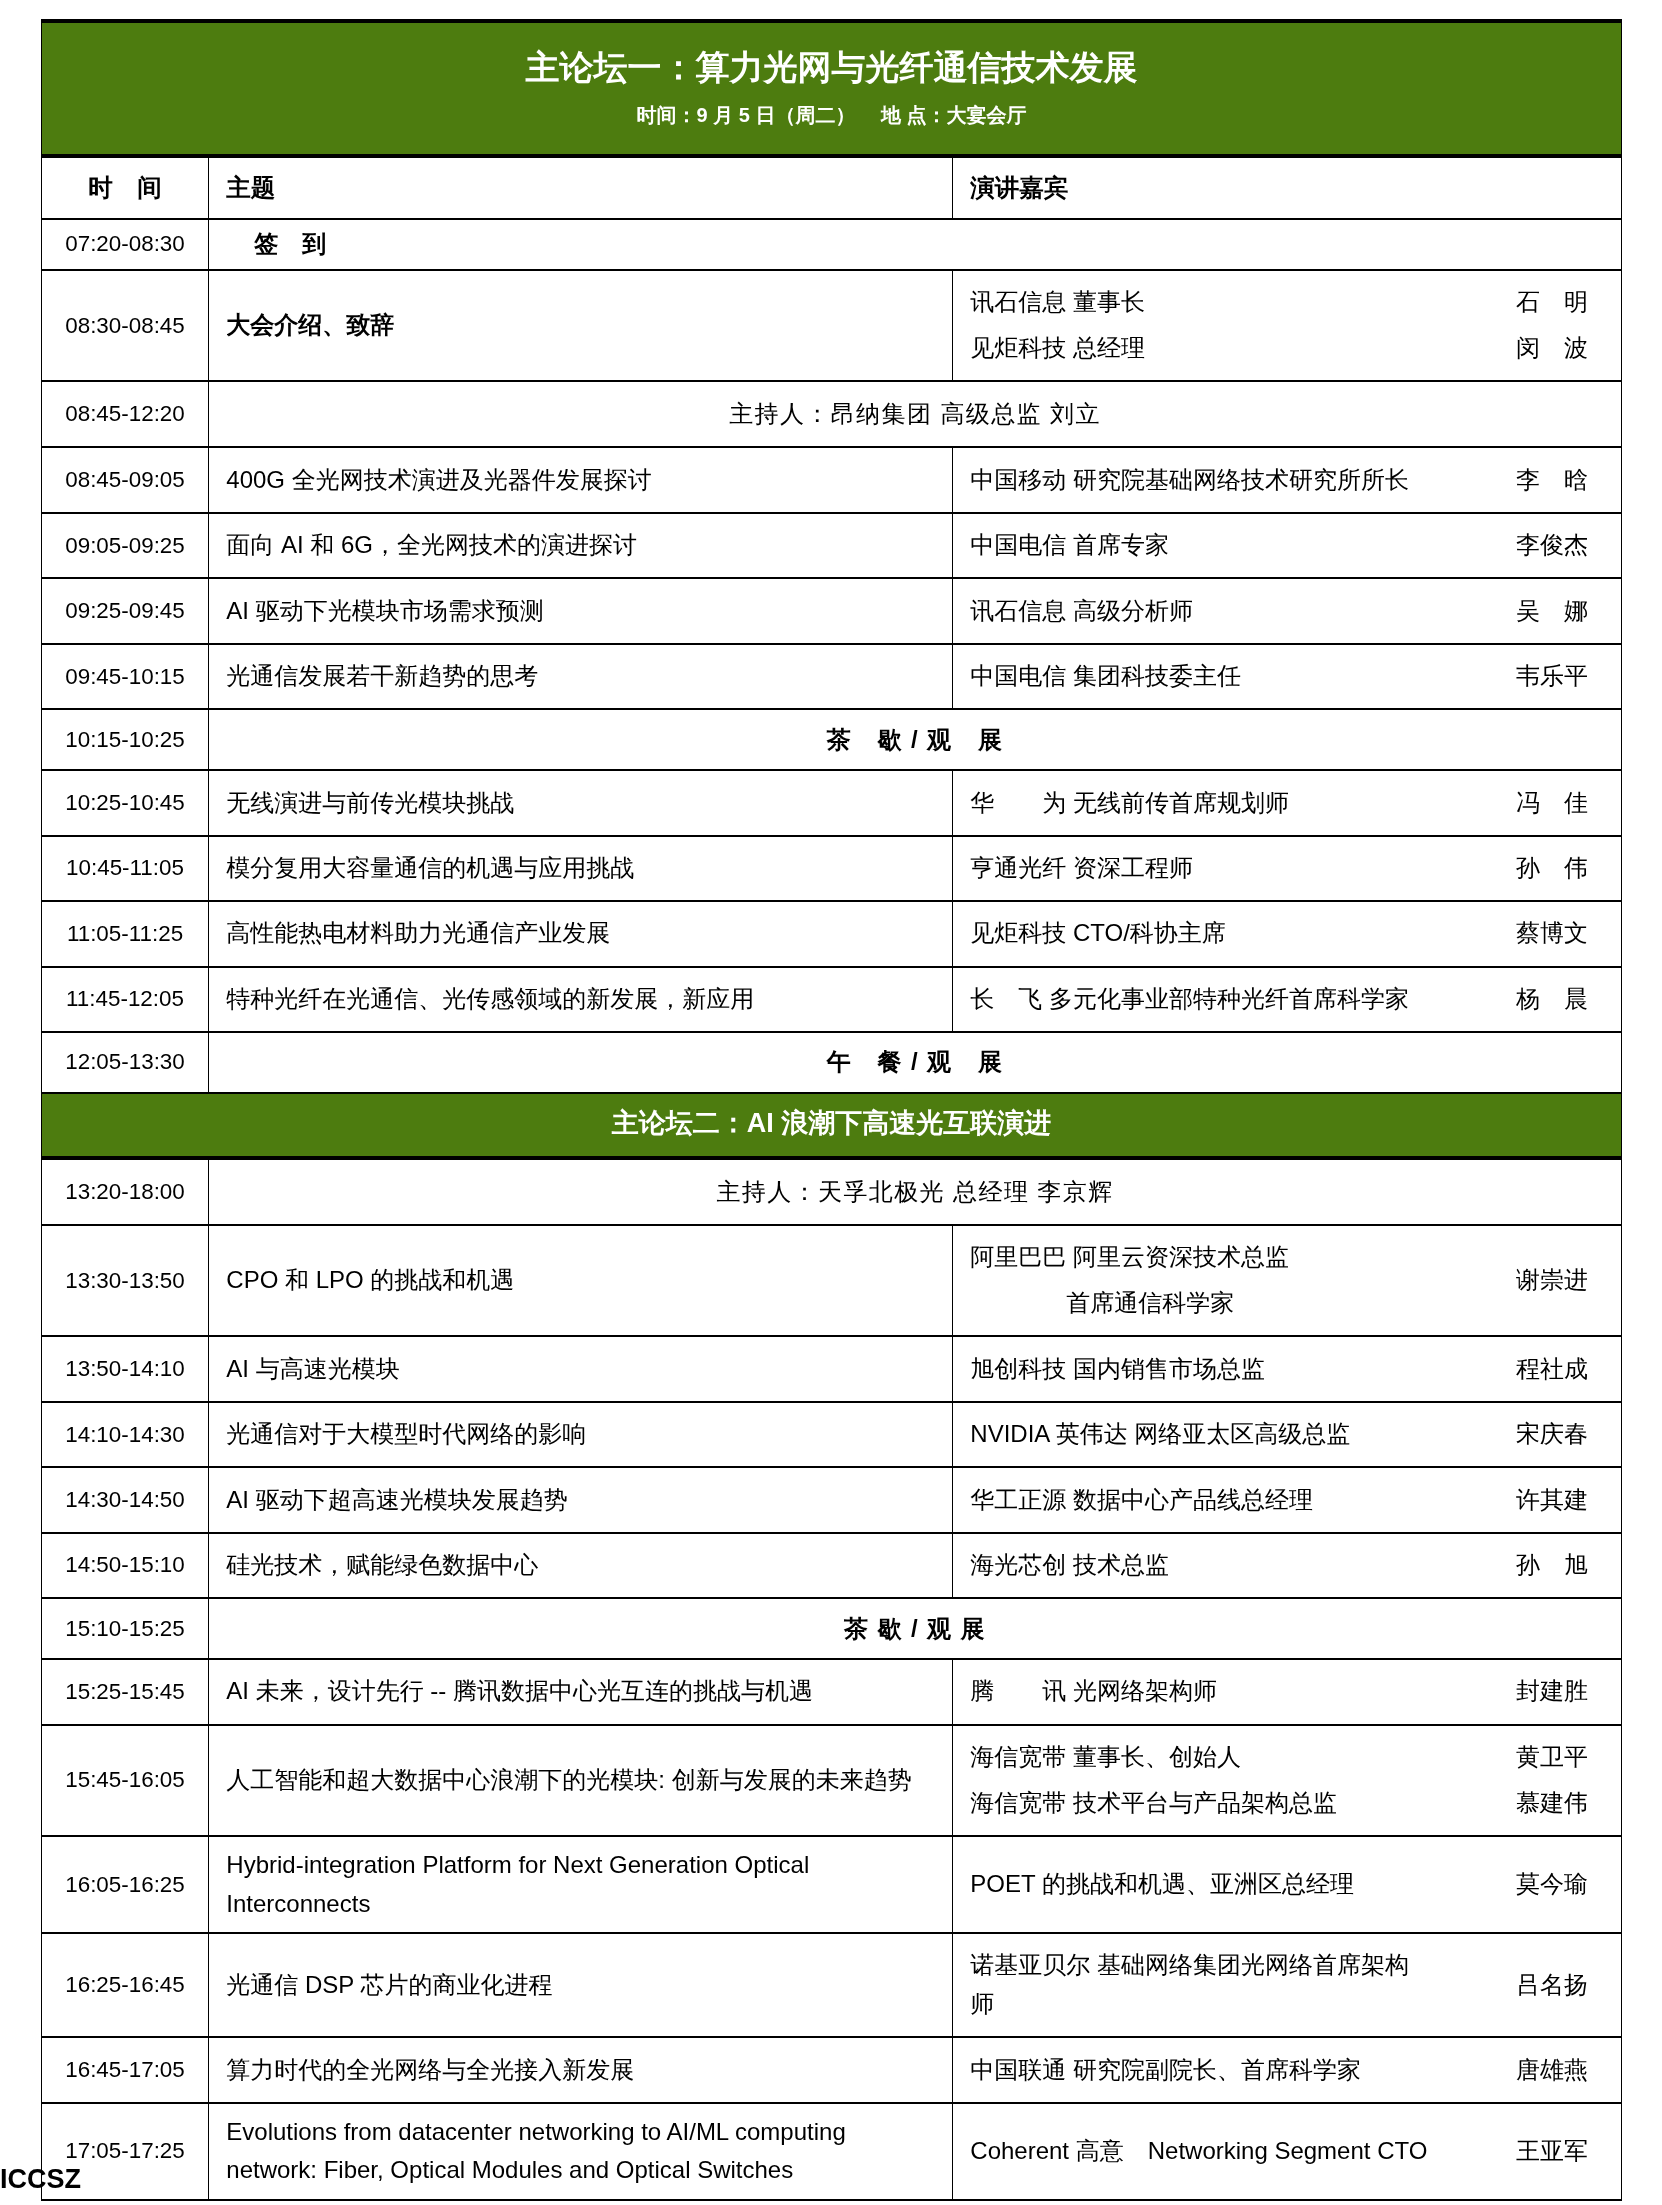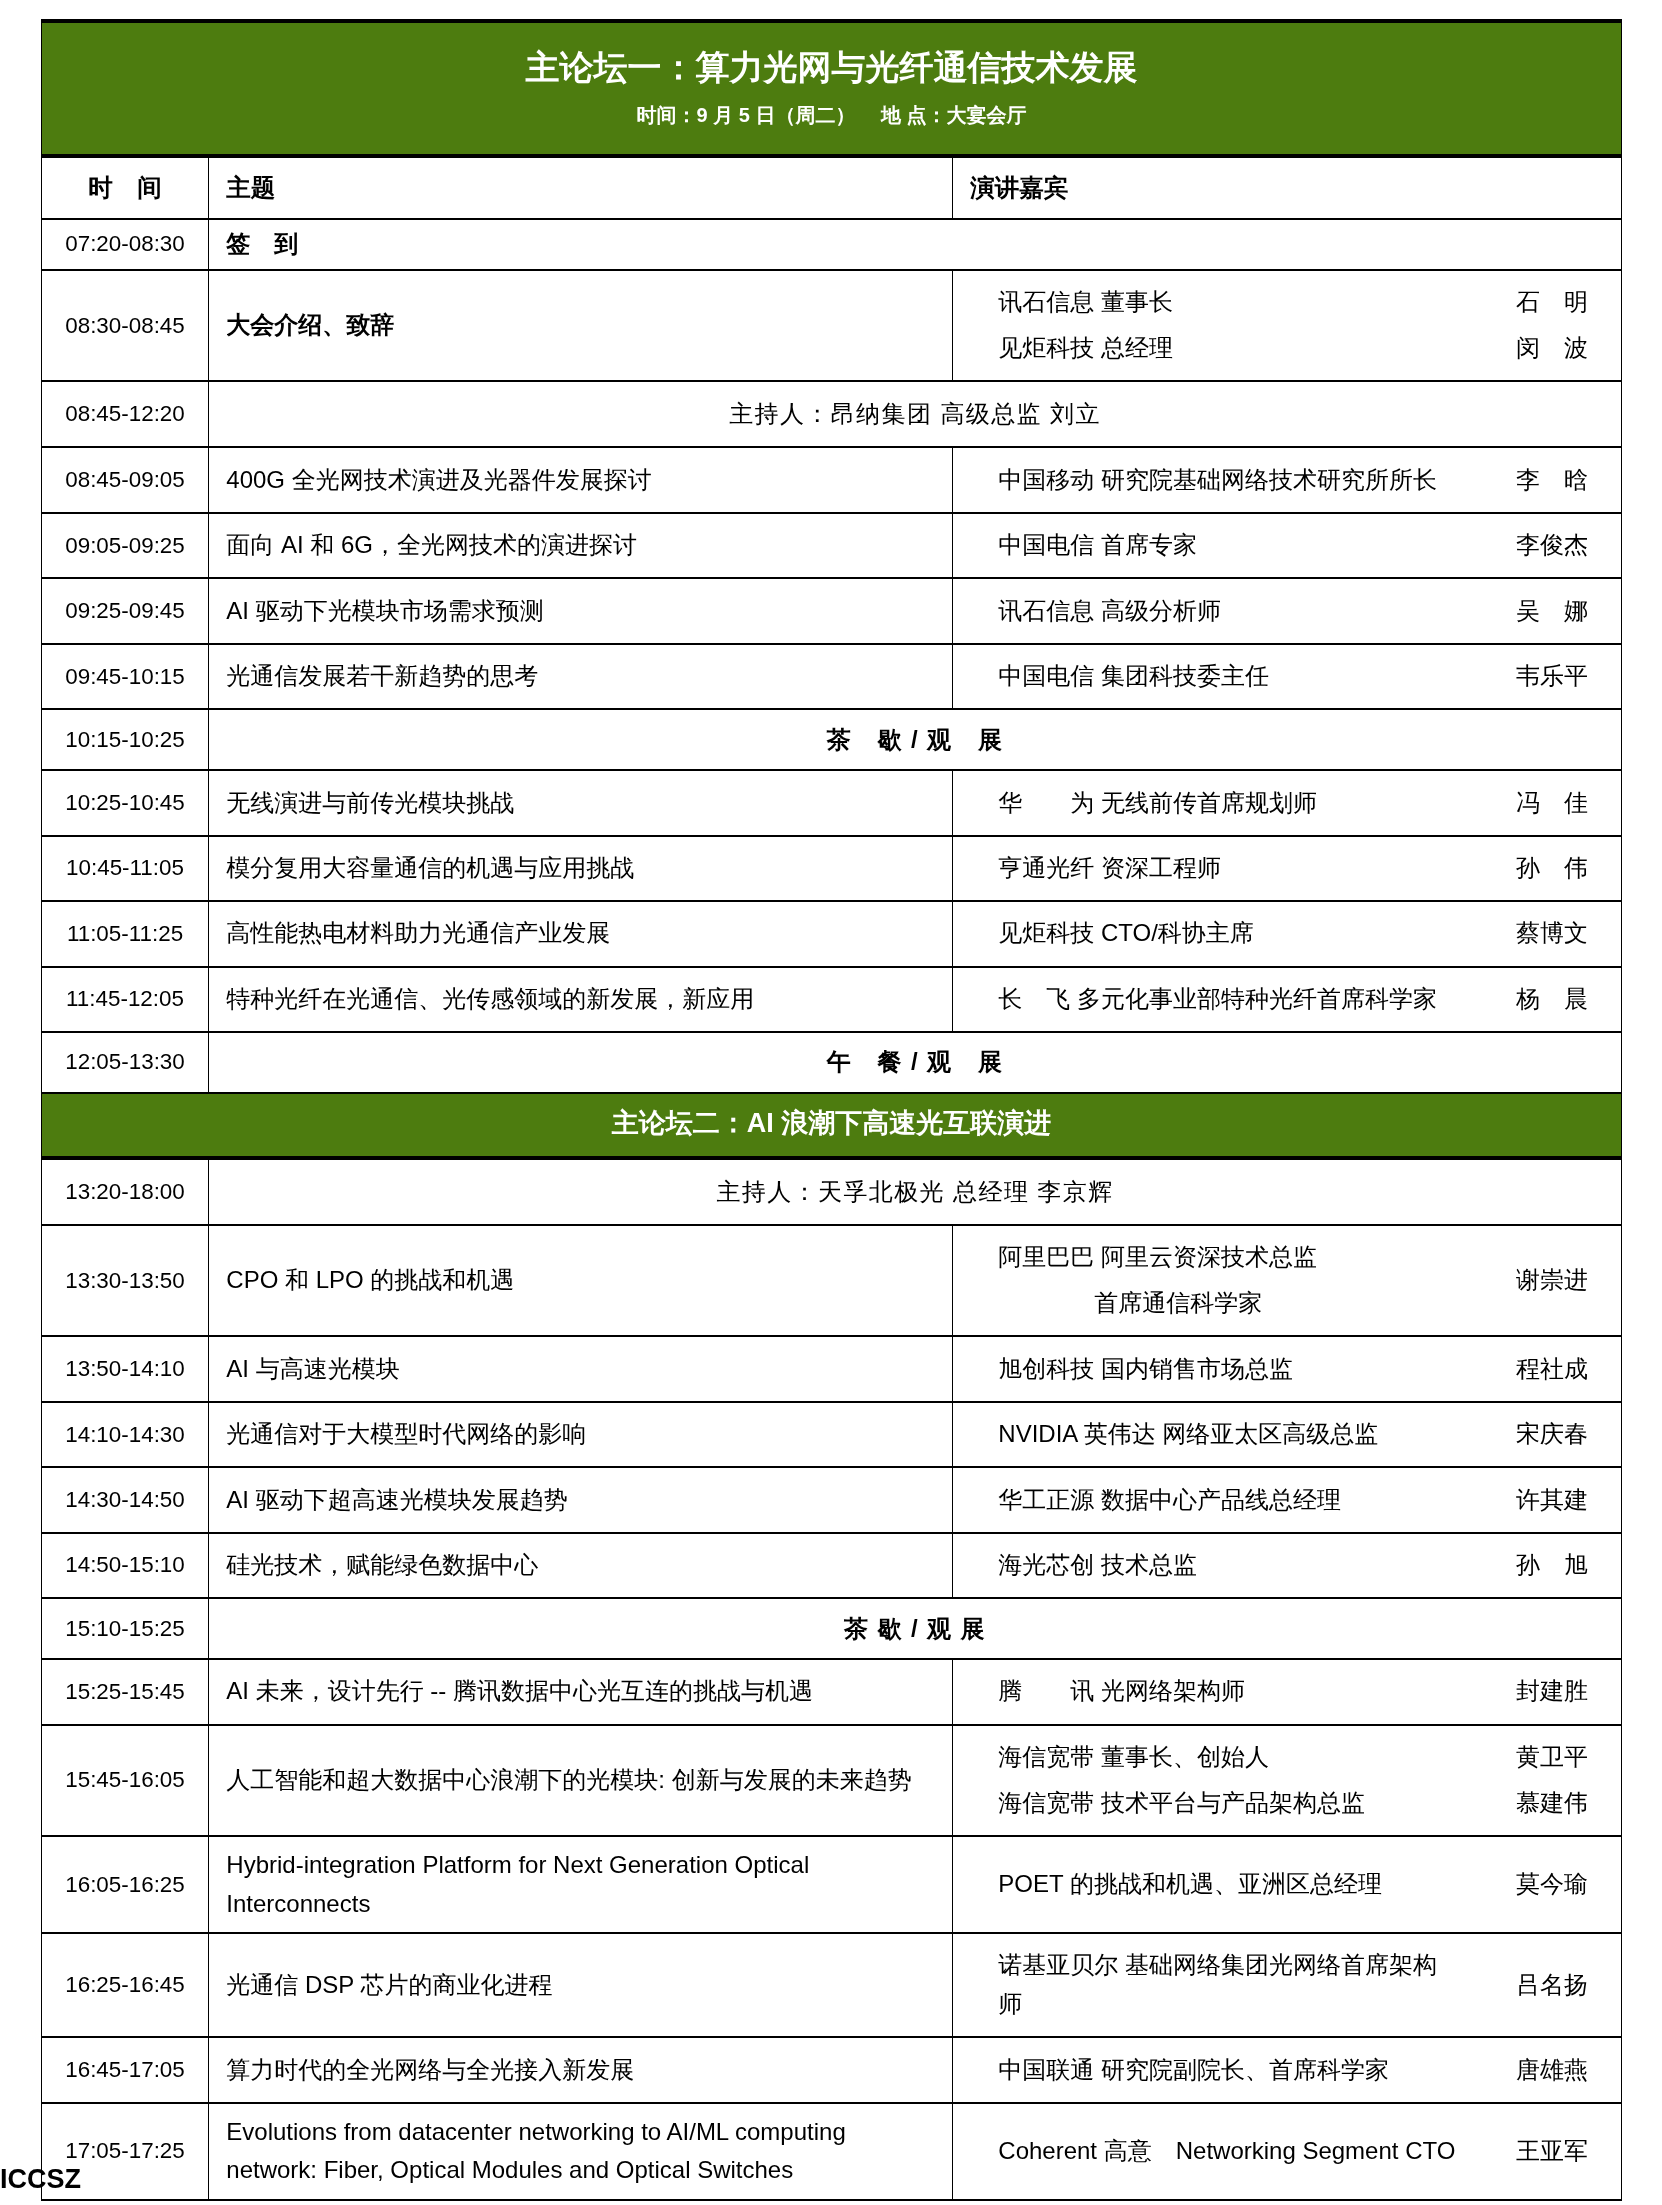--- a/index.html
+++ b/index.html
@@ -7,29 +7,29 @@
         font-family:"Liberation Sans","DejaVu Sans",sans-serif;color:#000;}
   .tbl{position:absolute;left:41px;top:19px;width:1581px;box-sizing:border-box;
        border-left:1.4px solid #000;border-right:1.4px solid #000;border-top:4.3px solid #000;}
   .banner{background:#4d7c0f;color:#fff;text-align:center;border-bottom:4.3px solid #000;padding:21.6px 0 24.5px;}
   .banner .bt{font-size:34px;font-weight:bold;}
   .banner .bs{font-size:20px;font-weight:bold;margin-top:11.5px;}
   .banner.single{padding:11.5px 0 14.4px;}
   .banner.single .bt{font-size:27px;}
   .row{display:flex;align-items:stretch;border-bottom:2.9px solid #000;box-sizing:border-box;min-height:61px;}
   .row.rh{min-height:62px;}
-  .row.rs{min-height:50px;}
+  .row.rs{min-height:50px;gap:28px;}
   .row.rc{min-height:66px;}
   .tc{width:167px;min-width:167px;display:flex;align-items:center;justify-content:center;
       border-right:1.4px solid #000;font-size:22.4px;padding:4.3px 0;box-sizing:border-box;}
   .topic{width:744px;min-width:744px;border-right:1.4px solid #000;display:flex;align-items:center;
          padding:8.7px 17.3px;font-size:24px;line-height:1.62;box-sizing:border-box;}
   .spk{flex:1;display:flex;align-items:center;justify-content:space-between;
        padding:8.7px 33px 8.7px 17.3px;font-size:24px;line-height:1.62;box-sizing:border-box;}
-  .orgs{max-width:462px;margin-left:28px;}
+  .orgs{max-width:462px;}
   .orgs .ln{padding:3.6px 0;}
   .names{text-align:right;}
   .names .ln{padding:3.6px 0;}
   .span-cell{flex:1;display:flex;align-items:center;padding:8.7px 17.3px;font-size:24px;box-sizing:border-box;}
   .span-cell.center{justify-content:center;letter-spacing:1.4px;}
   .bold{font-weight:bold;}
   .hl{font-weight:bold;font-size:24.5px;}
   .footer{position:absolute;left:0;width:100%;top:2164px;text-align:left;font-weight:bold;font-size:27px;}
 </style>
 </head>

